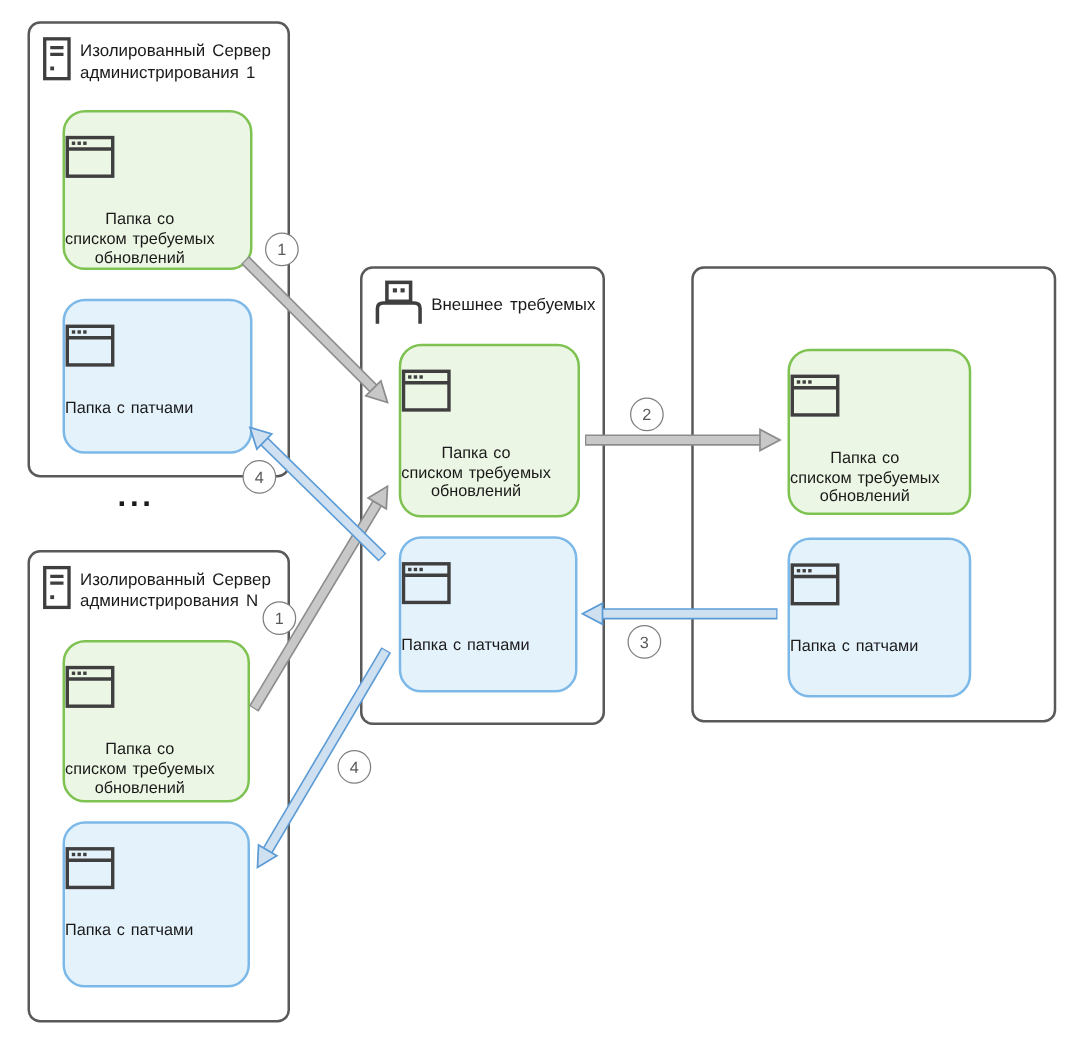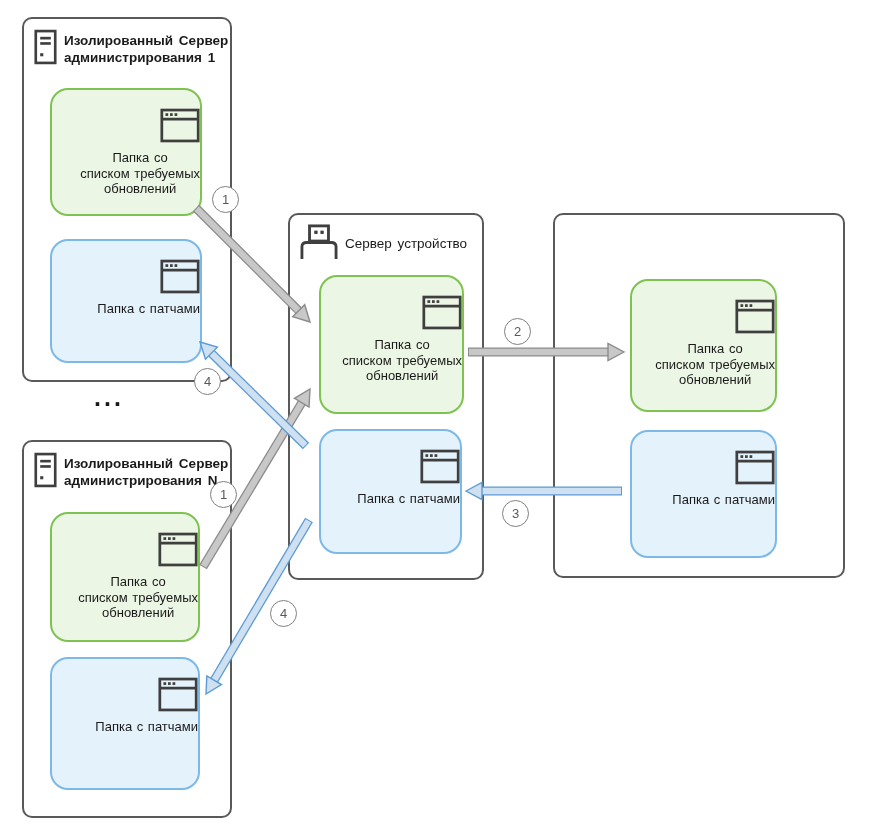--- a/index.html
+++ b/index.html
@@ -6,21 +6,21 @@
   .canvas{position:relative;width:869px;height:832px;background:#fff;overflow:hidden;
           font-family:"Liberation Sans","DejaVu Sans",sans-serif;color:#1a1a1a;}
 
   .container{position:absolute;background:#fff;border:2px solid var(--container-border,#595959);
              border-radius:10px;box-sizing:border-box;z-index:1;}
   .hdr{position:absolute;display:flex;align-items:flex-start;}
   .hicon{flex:0 0 auto;color:var(--icon,#3f3f3f);}
   .title{font-size:13.5px;line-height:17px;white-space:pre-line;word-spacing:2px;}
 
   .folder{position:absolute;border-radius:18px;box-sizing:border-box;z-index:2;
-          display:flex;flex-direction:column;align-items:flex-end;padding-top:18px;gap:7px;}
+          display:flex;flex-direction:column;align-items:flex-start;padding-top:18px;gap:24px;}
   .folder.green{background:var(--green-fill,#ecf6e4);border:2px solid var(--green-border,#7ec352);}
   .folder.blue{background:var(--blue-fill,#e4f2fb);border:2px solid var(--blue-border,#7db9e8);}
   .ficon{color:var(--icon,#3f3f3f);}
   .flabel{font-size:13px;line-height:15.5px;text-align:center;white-space:pre-line;word-spacing:1px;}
 
   .ellipsis{position:absolute;left:94px;top:383px;font-size:25px;font-weight:bold;
             letter-spacing:3px;color:#1a1a1a;z-index:1;}
 
   #arrow-layer{position:absolute;left:0;top:0;z-index:5;pointer-events:none;}
 
@@ -31,21 +31,21 @@
   .b1a{left:212px;top:186px;} .b1b{left:210px;top:481px;}
   .b2{left:504px;top:318px;}  .b3{left:502px;top:500px;}
   .b4a{left:194px;top:368px;} .b4b{left:270px;top:600px;}
 
   
   .c1{left:22px;top:17px;width:210px;height:365px;}
   .cN{left:22px;top:440px;width:210px;height:378px;}
   .cE{left:288px;top:213px;width:196px;height:367px;}
   .cI{left:553px;top:213px;width:292px;height:365px;}
 
-  .c1 .hdr,.cN .hdr{left:10px;top:9px;gap:7px;font-weight:bold;}
+  .c1 .hdr,.cN .hdr{left:10px;top:9px;gap:7px;}
   .c1 .title,.cN .title{padding-top:4px;}
   .cE .hdr{left:8px;top:9px;gap:5px;}
   .cE .title{padding-top:11px;}
   .cI .hdr{left:8px;top:9px;gap:4px;}
   .cI .title{padding-top:4px;padding-left:4px;}
 
   .f1g{left:26px;top:69px;width:152px;height:128px;}
   .f1b{left:26px;top:220px;width:152px;height:124px;}
   .fNg{left:26px;top:70px;width:150px;height:130px;}
   .fNb{left:26px;top:215px;width:150px;height:133px;}
@@ -132,21 +132,21 @@
   </div>
 
   <div class="container cE">
     <div class="hdr">
       <svg class="hicon" width="42" height="36" viewBox="0 0 44 38">
         <rect x="12" y="2" width="20" height="16" fill="none" stroke="currentColor" stroke-width="3"></rect>
         <rect x="17" y="7" width="3.5" height="3.5" fill="currentColor"></rect>
         <rect x="23.5" y="7" width="3.5" height="3.5" fill="currentColor"></rect>
         <path d="M4,37 L4,24 Q4,19.5 9,19.5 L35,19.5 Q40,19.5 40,24 L40,37" fill="none" stroke="currentColor" stroke-width="3"></path>
       </svg>
-      <div class="title">Сервер устройство</div>
+      <div class="title">Внешнее требуемых</div>
     </div>
     <div class="folder green fEg">
       <svg class="ficon" width="40" height="35" viewBox="0 0 44 38">
         <rect x="2" y="2" width="40" height="34" fill="none" stroke="currentColor" stroke-width="3"></rect>
         <line x1="2" y1="12" x2="42" y2="12" stroke="currentColor" stroke-width="3"></line>
         <rect x="6" y="5.5" width="3" height="3" fill="currentColor"></rect>
         <rect x="11" y="5.5" width="3" height="3" fill="currentColor"></rect>
         <rect x="16" y="5.5" width="3" height="3" fill="currentColor"></rect>
       </svg>
       <div class="flabel">Папка со

